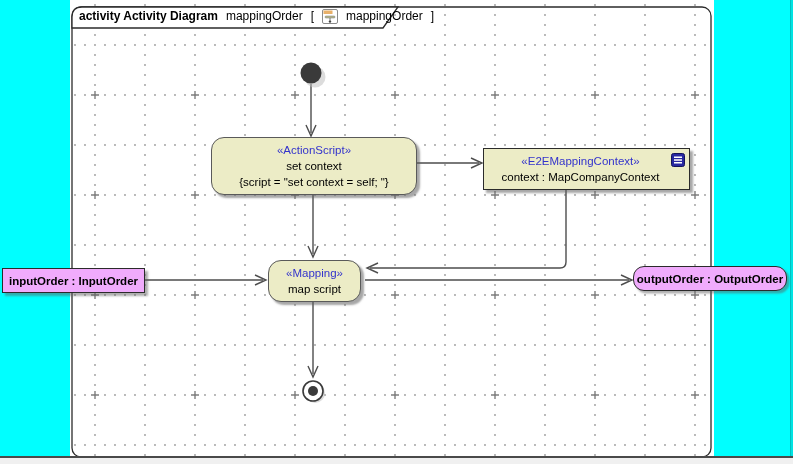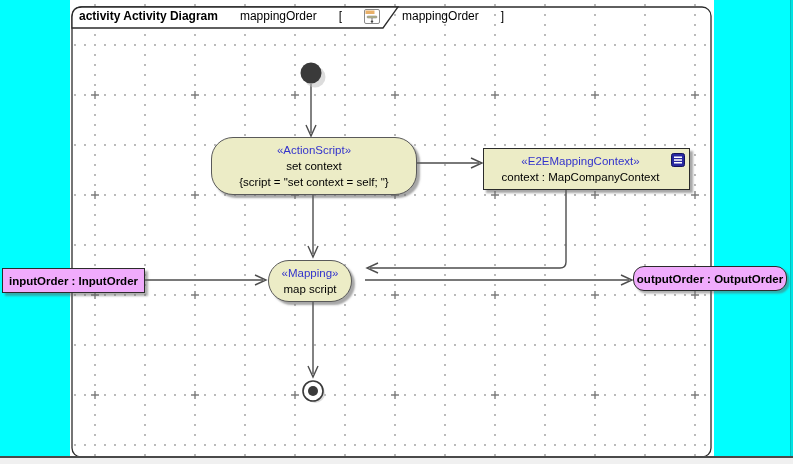--- a/index.html
+++ b/index.html
@@ -9,41 +9,41 @@
     width: 793px; height: 464px;
     background: #00FFFF;
     overflow: hidden;
     font-family: "Liberation Sans", sans-serif;
     color: #000;
   }
   .layer { position:absolute; left:0; top:0; }
   
   .frame-title {
     position: absolute; left: 79px; top: 9px; height: 14px;
-    display: flex; align-items: center; gap: 22px;
+    display: flex; align-items: center; gap: 8px;
     font-size: 12px; white-space: nowrap;
   }
   .frame-title .kw { font-weight: bold; }
   .title-icon { display:inline-block; width:16px; height:15px; }
   
   .node {
     position: absolute;
     background: #ECECC6;
     display: flex; flex-direction: column;
     align-items: center; justify-content: center;
     text-align: center;
     font-size: 11.5px; line-height: 16px;
     box-shadow: 3px 3px 2px rgba(95,95,95,0.55);
   }
-  .rounded { border: 1.5px solid #5A5A5A; border-radius: 22px; }
+  .rounded { border: 1.5px solid #5A5A5A; border-radius: 13px; }
   .rect    { border: 1px solid #2B2B2B; }
   .stereo  { color: #3333CC; }
   .nname   { font-weight: normal; }
   .node-set-context { left:211px; top:137px; width:206px; height:58px; }
-  .node-map-order   { left:268px; top:260px; width:84px;  height:42px; }
+  .node-map-order   { left:268px; top:260px; width:93px;  height:42px; }
   .node-e2e         { left:483px; top:148px; width:207px; height:42px; padding-right:12px; }
   .e2e-icon { position:absolute; right:4px; top:4px; width:14px; height:14px; }
   .param {
     position:absolute; height:25px;
     background:#f0abfc; border:1px solid #2B2B2B;
     display:flex; align-items:center; justify-content:center;
     font-weight:bold; font-size:11.5px;
     box-shadow: 2.5px 2.5px 2px rgba(95,95,95,0.5);
     white-space: nowrap;
   }

